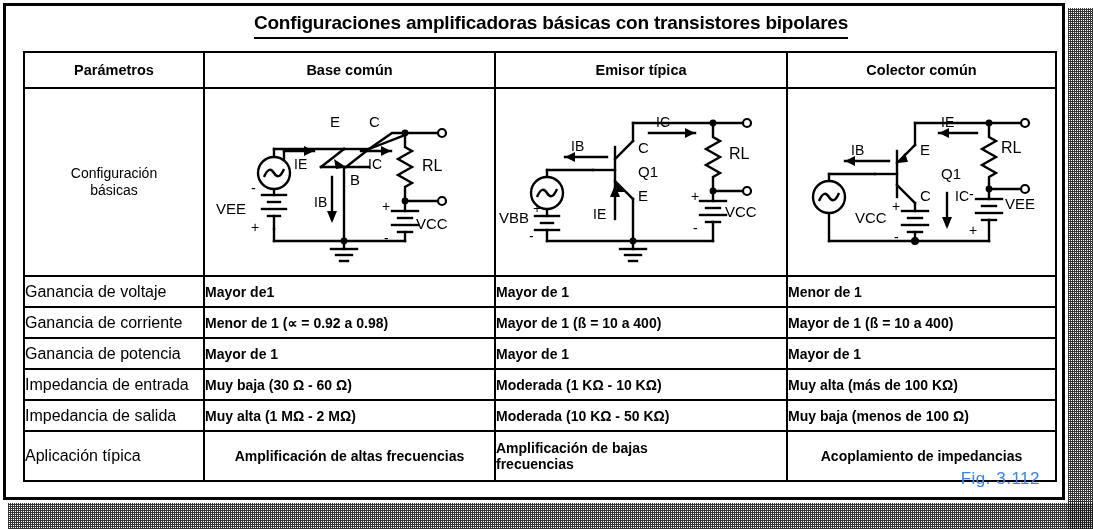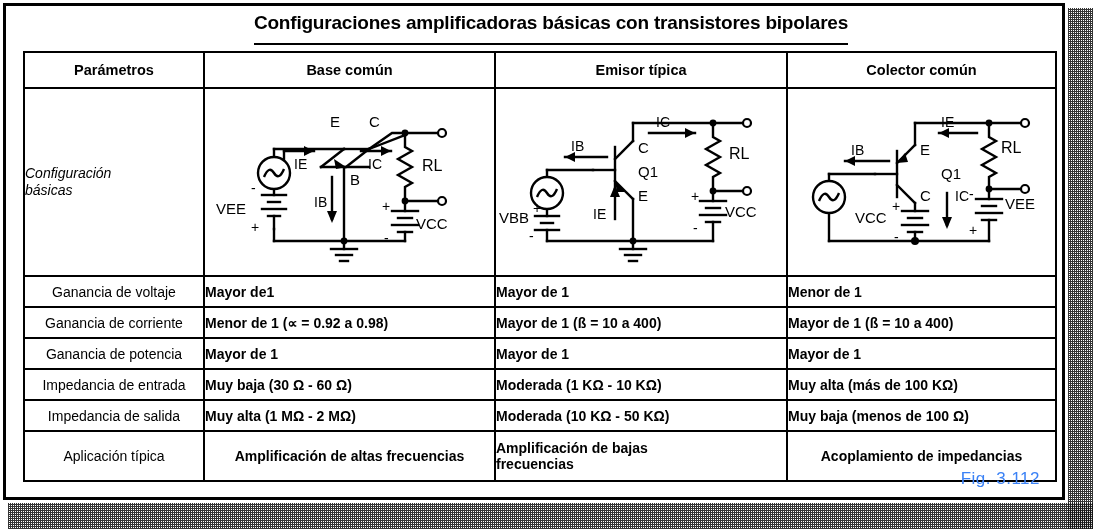--- a/index.html
+++ b/index.html
@@ -61,21 +61,21 @@
     top: 6px;
     width: 100%;
     text-align: center;
     font-size: 19px;
     font-weight: bold;
     color: #000;
     letter-spacing: -0.2px;
   }
   .title span.u {
     border-bottom: 2px solid #000;
-    padding-bottom: 10px;
+    padding-bottom: 4px;
     margin-left: 34px;
   }
   table.grid {
     position: absolute;
     left: 17px;
     top: 45px;
     width: 1024px;
     border-collapse: collapse;
     table-layout: fixed;
   }
@@ -86,43 +86,41 @@
     color: #000;
   }
   th.hdr {
     height: 34px;
     font-size: 14.5px;
     font-weight: bold;
     text-align: center;
     border-radius: 18px;
   }
   td.rowlabel {
-    font-size: 14px;
-    text-align: center;
+    font-size: 16px;
     font-weight: normal;
     padding: 4px 2px;
     margin-top: 32px;
   }
   td.val {
     font-size: 14px;
     font-weight: bold;
     padding: 4px 0 4px 14px;
     text-align: left;
   }
   td.val.center {
     text-align: center;
     padding-left: 0;
   }
   tr.datarow td { height: 29px; }
   tr.approw td { height: 48px; }
   td.cfg {
     height: 186px;
-    text-align: left;
+    text-align: center;
     vertical-align: middle;
-    font-style: italic;
   }
   td.circuit { padding: 0; }
   .figcap {
     position: absolute;
     right: 22px;
     bottom: 8px;
     font-size: 17px;
     color: #3b82f6;
     letter-spacing: 0.5px;
   }

